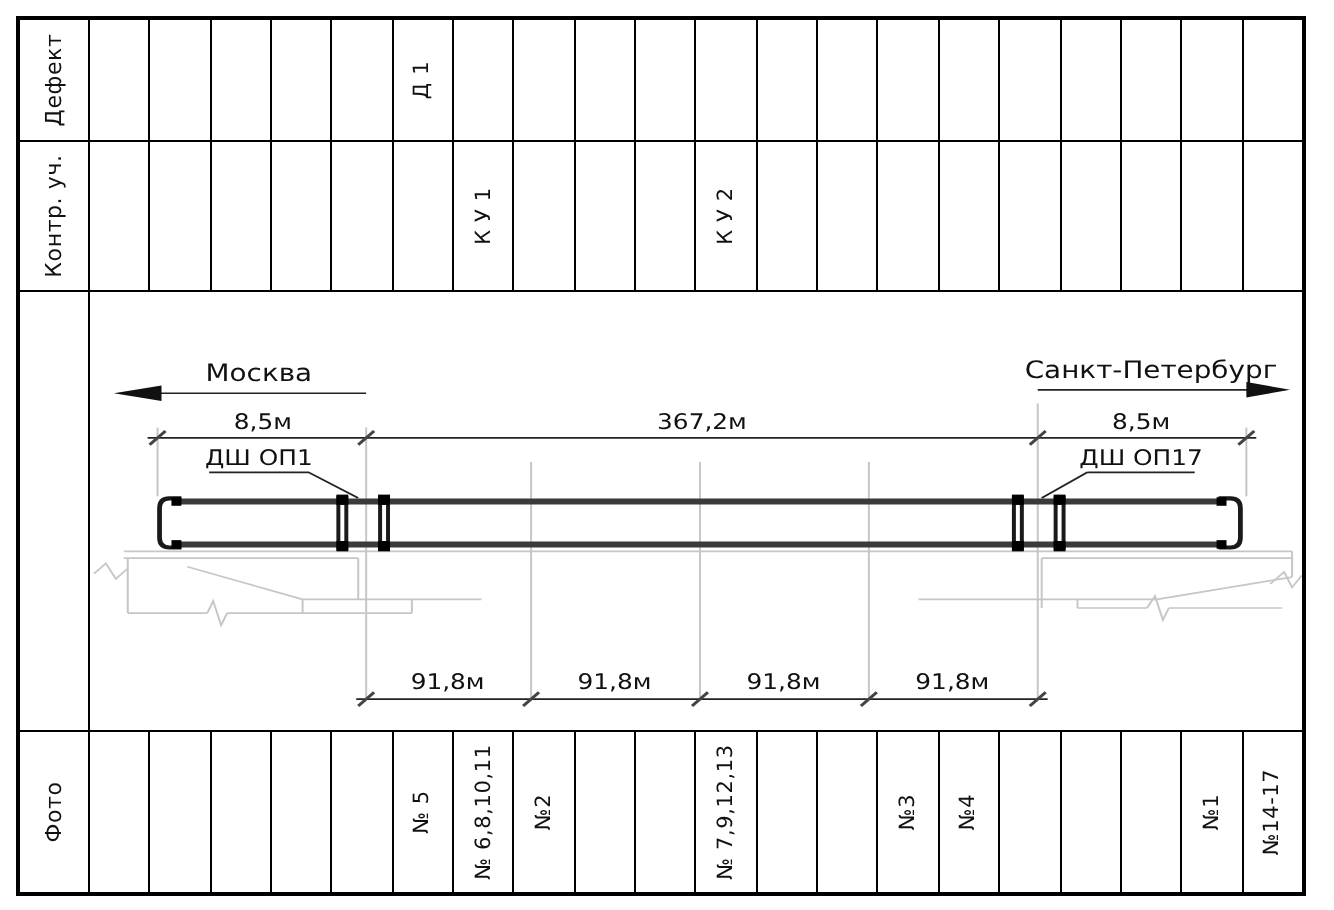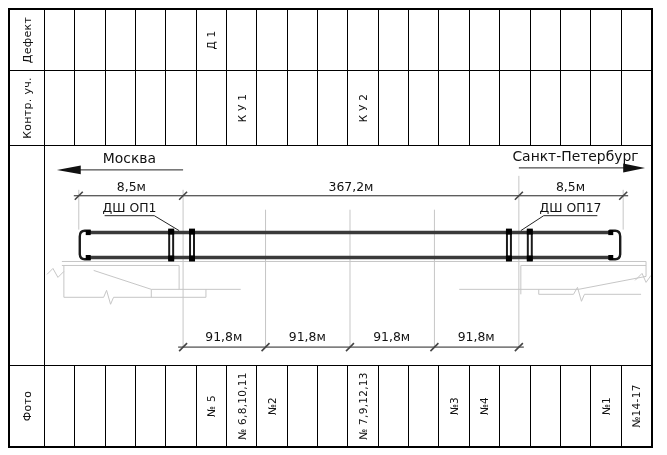--- a/index.html
+++ b/index.html
@@ -21,21 +21,21 @@
   .label-cell { width:35px; flex:none; border-right:1px solid #000; position:relative; }
   .cells { flex:1 1 auto; display:flex; }
   .cell { flex:1 1 0; border-right:1px solid #000; position:relative; }
   .cell:last-child { border-right:none; }
   .vtext {
     position:absolute; left:50%; top:50%;
     transform:translate(-50%,-50%) rotate(-90deg);
     white-space:nowrap; font-size:10.5px; letter-spacing:0.3px;
   }
   .label-cell .vtext { font-size:11px; }
-  .drawing { flex:1 1 auto; position:relative; }
+  .drawing { flex:1 1 auto; position:relative;margin-top:30px; }
   .drawing svg { display:block; width:100%; height:100%; }
   svg text { font-family:"DejaVu Sans", sans-serif; fill:#111; stroke:none; }
   .t14 { font-size:14px; }
   .t13 { font-size:12.5px; }
   .light { stroke:#c6c6c6; stroke-width:1; fill:none; }
   .dim   { stroke:#222; stroke-width:1; fill:none; }
   .tick  { stroke:#444; stroke-width:1.6; }
   .chord { stroke:#3a3a3a; stroke-width:3.5; }
   .cap   { stroke:#1a1a1a; stroke-width:2.4; fill:none; }
   .jline { stroke:#1a1a1a; stroke-width:2; }

